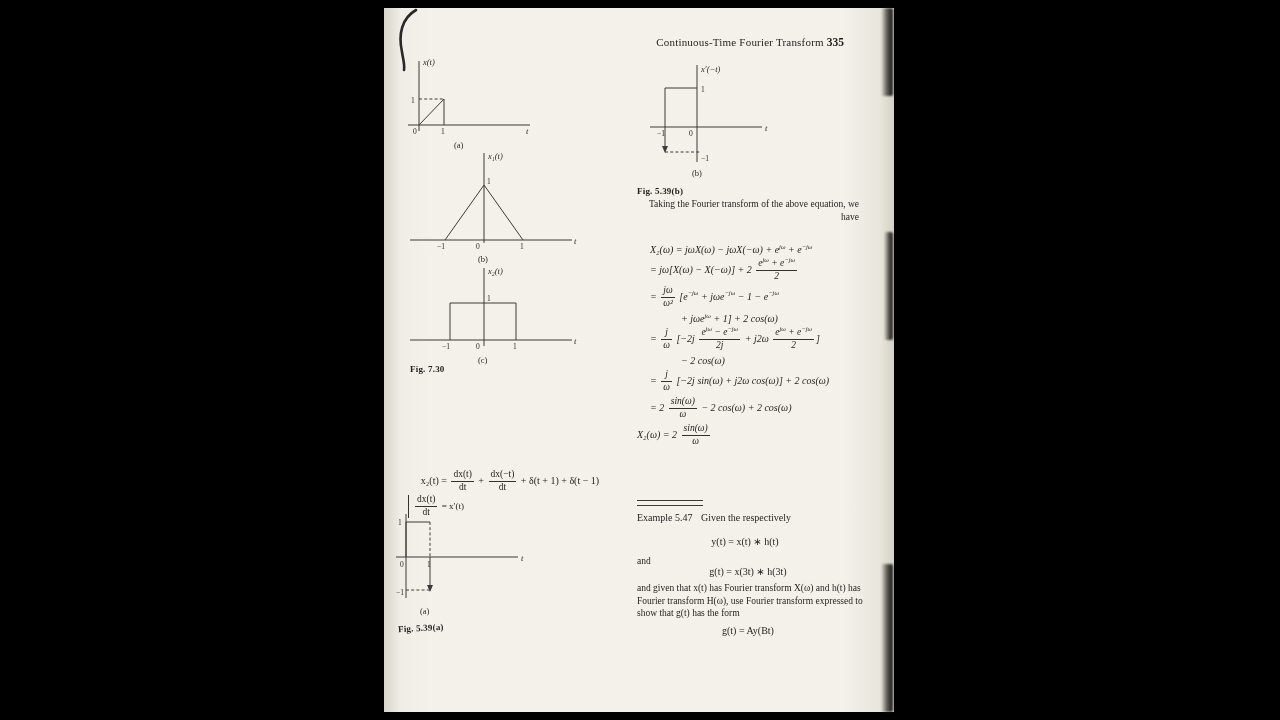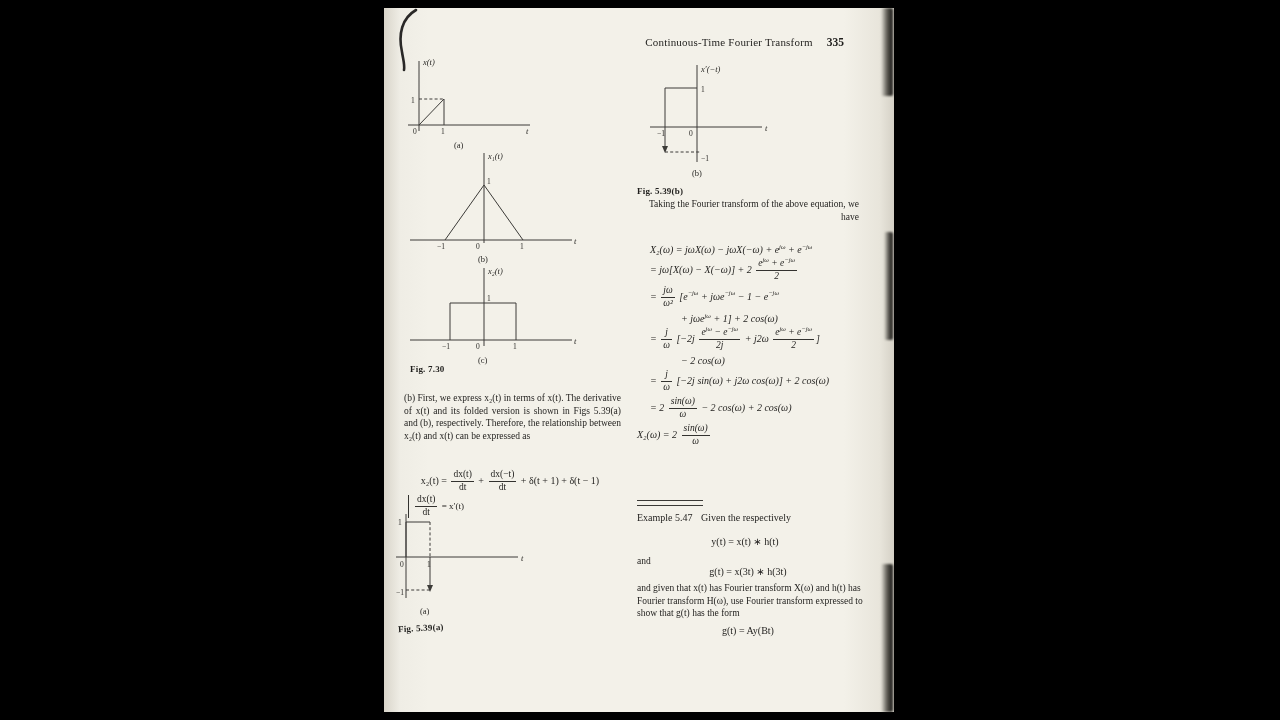--- a/index.html
+++ b/index.html
@@ -4,21 +4,21 @@
 <style>
   html,body{margin:0;padding:0}
   body{width:1280px;height:720px;background:#000;overflow:hidden;position:relative;
        font-family:"Liberation Serif",serif;color:#1f1e1c}
   .stage{position:absolute;left:0;top:0;width:1280px;height:720px;background:#000;overflow:hidden}
   .page{position:absolute;left:384px;top:8px;width:510px;height:704px;
         background:linear-gradient(90deg,#d9d5ca 0px,#efede5 16px,#f3f1e9 45px,#f3f1e9 460px,#e8e5db 496px,#d5d1c6 510px)}
   .abs{position:absolute}
   .header{position:absolute;top:28px;right:50px;font-size:11px;white-space:nowrap}
   .head-title{letter-spacing:.2px}
-  .head-page{font-weight:bold;margin-left:14px;font-size:11.5px}
+  .head-page{font-weight:bold;margin-left:3px;font-size:11.5px}
   svg.fig{position:absolute;overflow:visible}
   .ax,.pl{stroke:#3c3b38;stroke-width:1;fill:none}
   .dash{stroke-dasharray:3 2.2}
   .arrow{fill:#3c3b38;stroke:none}
   text{fill:#2a2926}
   .flab{font:italic 8.5px "Liberation Serif",serif}
   .ftick{font:7.5px "Liberation Serif",serif}
   .fcap{font:8.5px "Liberation Serif",serif}
   .figlabel{position:absolute;font-weight:bold;font-size:9px;letter-spacing:.2px}
   .para{position:absolute;font-size:9.5px;line-height:1.34;text-align:justify}
@@ -92,21 +92,20 @@
       <text x="79" y="35" class="ftick">1</text>
       <text x="34" y="83" class="ftick">−1</text>
       <text x="68" y="83" class="ftick">0</text>
       <text x="105" y="83" class="ftick">1</text>
       <text x="166" y="78" class="flab">t</text>
       <text x="70" y="97" class="fcap">(c)</text>
     </svg>
 
     <div class="figlabel" style="left:26px;top:356px">Fig. 7.30</div>
 
-    <div class="para" style="left:20px;top:384px;width:217px">(b) First, we express x₂(t) in terms of x(t). The derivative of x(t) and its folded version is shown in Figs 5.39(a) and (b), respectively. Therefore, the relationship between x₂(t) and x(t) can be expressed as</div>
 
     <div class="eq-center eq" style="left:10px;top:462px;width:232px">x₂(t) = <span class="frac"><span class="fnum">dx(t)</span><span class="fden">dt</span></span> + <span class="frac"><span class="fnum">dx(−t)</span><span class="fden">dt</span></span> + δ(t + 1) + δ(t − 1)</div>
 
     <div class="eq abs" style="left:24px;top:487px;border-left:1.2px solid #33322f;padding-left:4px;font-size:9px"><span class="frac"><span class="fnum">dx(t)</span><span class="fden">dt</span></span> = x′(t)</div>
 
     <svg class="fig" style="left:12px;top:502px" width="135" height="108" viewBox="0 0 135 108">
       <line x1="10" y1="4" x2="10" y2="88" class="ax"></line>
       <line x1="0" y1="47" x2="122" y2="47" class="ax"></line>
       <line x1="10" y1="12" x2="34" y2="12" class="pl"></line>
       <line x1="10" y1="12" x2="10" y2="47" class="pl"></line>

